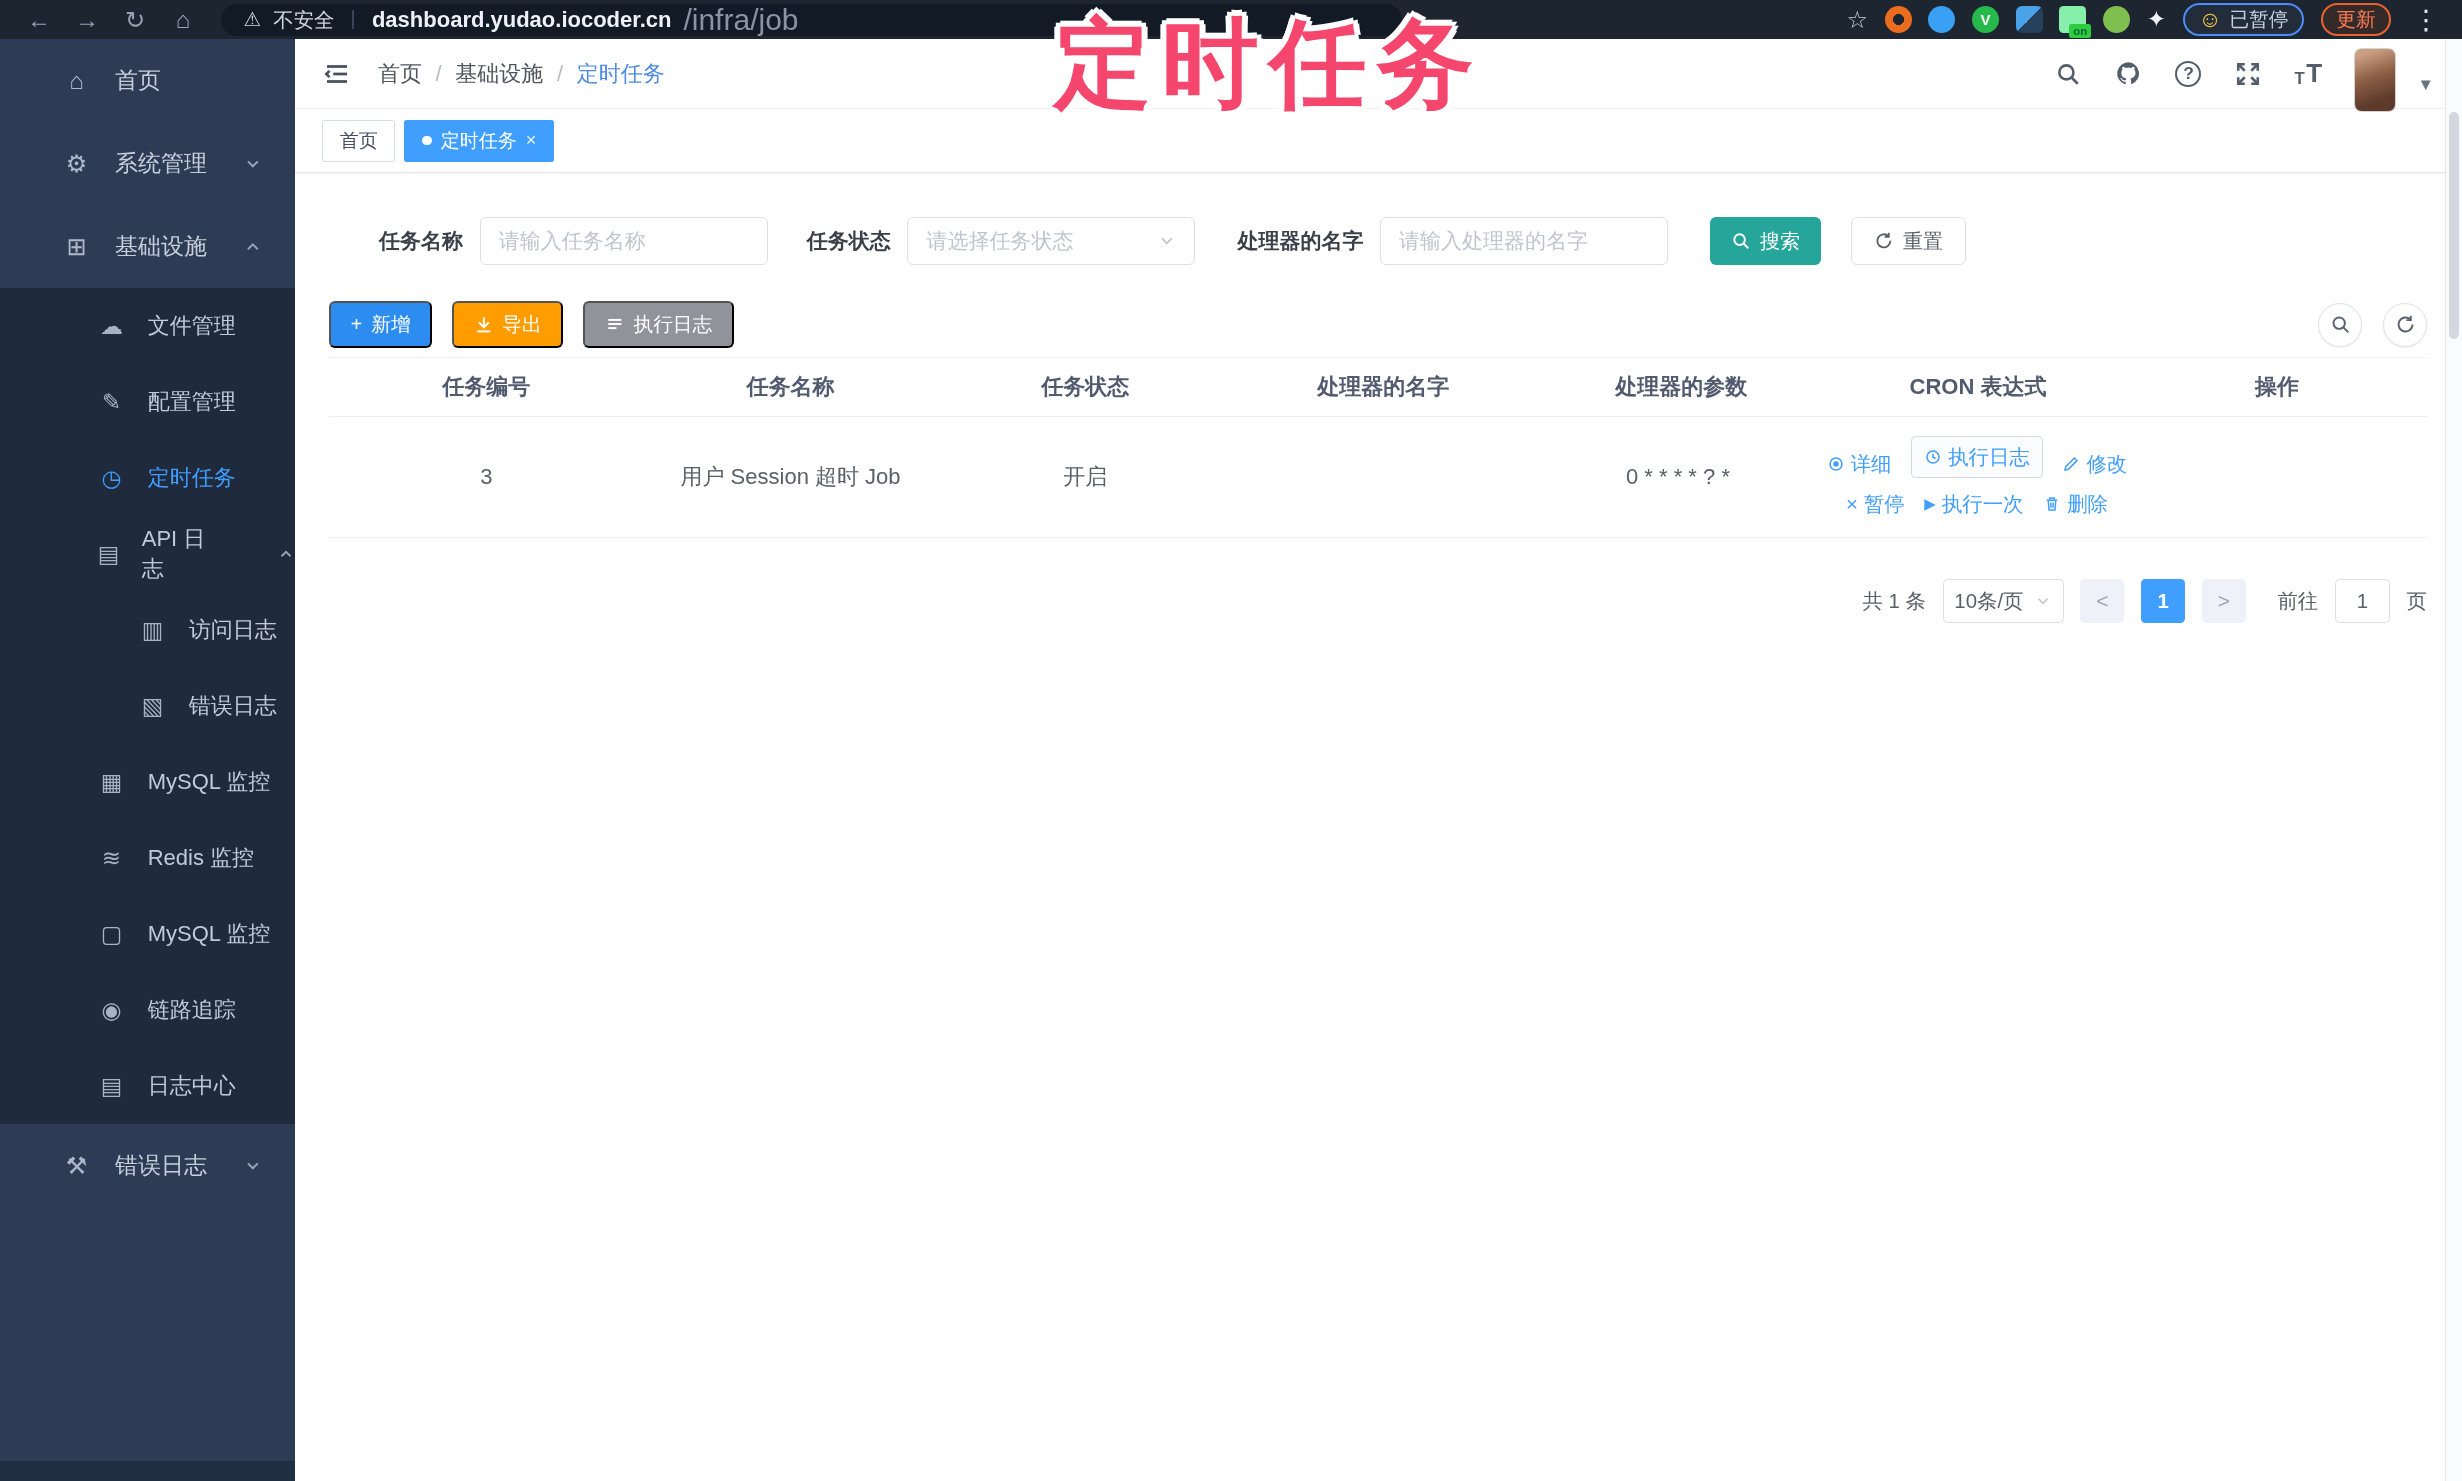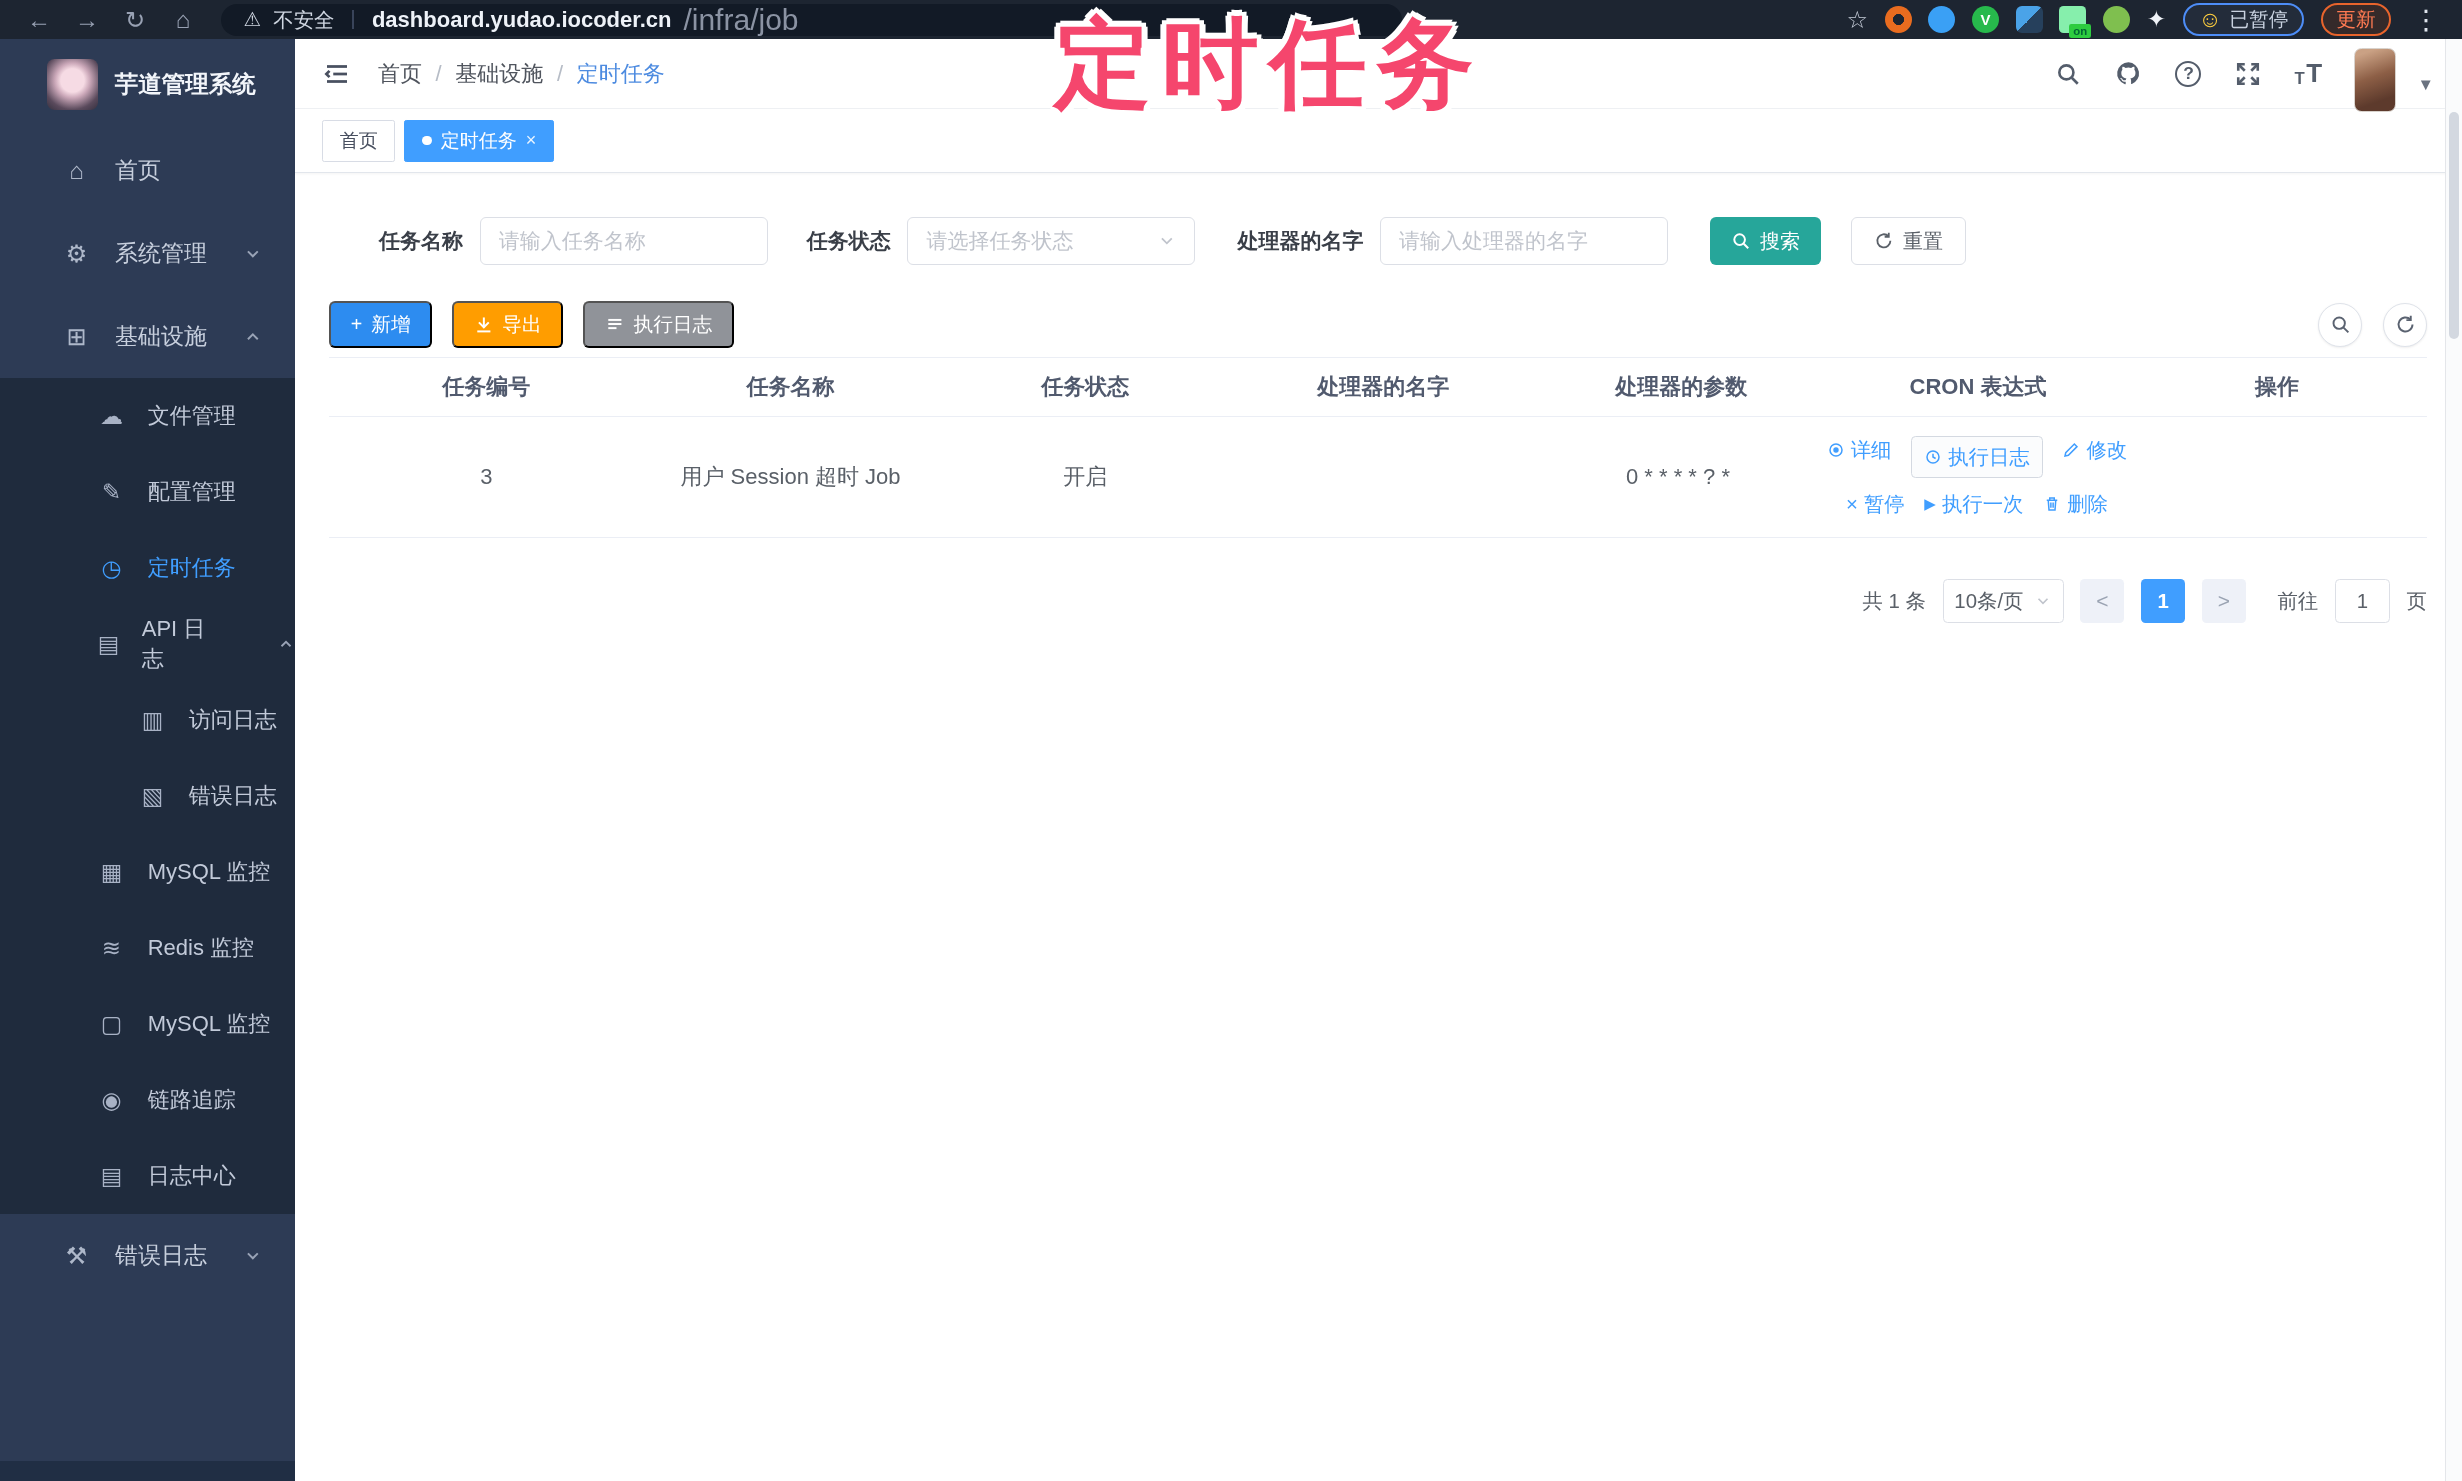--- a/index.html
+++ b/index.html
@@ -115,21 +115,21 @@
   
   .table{ margin-top:9px; border-top:0.8px solid #ebeef5; }
   .t-row{ display:flex; align-items:center; border-bottom:0.8px solid #ebeef5; }
   .t-head{ height:59px; }
   .t-cell{ text-align:center; font-size:22px; }
   .t-head .t-cell{ font-weight:bold; color:#515a6e; }
   .t-body{ min-height:121px; padding:13.6px 0; color:#5a6068; }
   .c1{width:15%;} .c2{width:14%;} .c3{width:14.1%;} .c4{width:14.3%;} .c5{width:14.1%;} .c6{width:14.2%;} .c7{width:14.3%;}
   .handler-wrap{ display:inline-block; max-width:261px; word-break:break-all; line-height:1.55; }
   .ops{ display:flex; flex-direction:column; gap:12px; align-items:center; }
-  .ops-line{ display:flex; align-items:flex-start; gap:19.7px; justify-content:center; }
+  .ops-line{ display:flex; align-items:flex-end; gap:19.7px; justify-content:center; }
   .op-link{ color:#409eff; font-size:20.4px; display:flex; align-items:center; gap:6px; white-space:nowrap; }
   .op-boxed{ border:1.5px solid #d4d9e1; border-radius:4.5px; padding:6px 12px; background:#fbfcfd; }
 
   
   .pagination{ display:flex; align-items:center; justify-content:flex-end; margin-top:41px; gap:16.7px; font-size:20.4px; color:#5a6068; }
   .pg-select{ width:121px; height:44px; border:0.8px solid #dcdfe6; border-radius:4.5px; display:flex; align-items:center; justify-content:center; gap:10.6px; color:#5a6068; }
   .pg-btn{ width:44px; height:44px; border-radius:4.5px; background:#eef1f8; color:#9aa3b2; font-size:21px; display:flex; align-items:center; justify-content:center; }
   .pg-page{ width:44px; height:44px; border-radius:4.5px; background:#409eff; color:#fff; font-size:20.4px; font-weight:bold; display:flex; align-items:center; justify-content:center; }
   .pg-goto-input{ width:55px; height:44px; border:0.8px solid #dcdfe6; border-radius:4.5px; text-align:center; font-size:20.4px; color:#5a6068; font-family:inherit; }
 
@@ -180,24 +180,20 @@
     <span class="chip chip-update">
       <span>更新</span>
     </span>
     <span class="kebab">⋮</span>
   </div>
 </div>
 
 <div class="app">
 
   <aside class="sidebar">
-    <div class="logo-row">
-      <div class="logo-avatar"></div>
-      <div class="logo-title">芋道管理系统</div>
-    </div>
     <nav class="menu">
       <div class="m-item">
         <span class="m-ico">⌂</span>
         <span>首页</span>
       </div>
       <div class="m-item">
         <span class="m-ico">⚙</span>
         <span>系统管理</span>
         <span class="chev">
           <svg width="19.7" height="19.7" viewBox="0 0 24 24" fill="none" stroke="currentColor" stroke-width="2.4">

